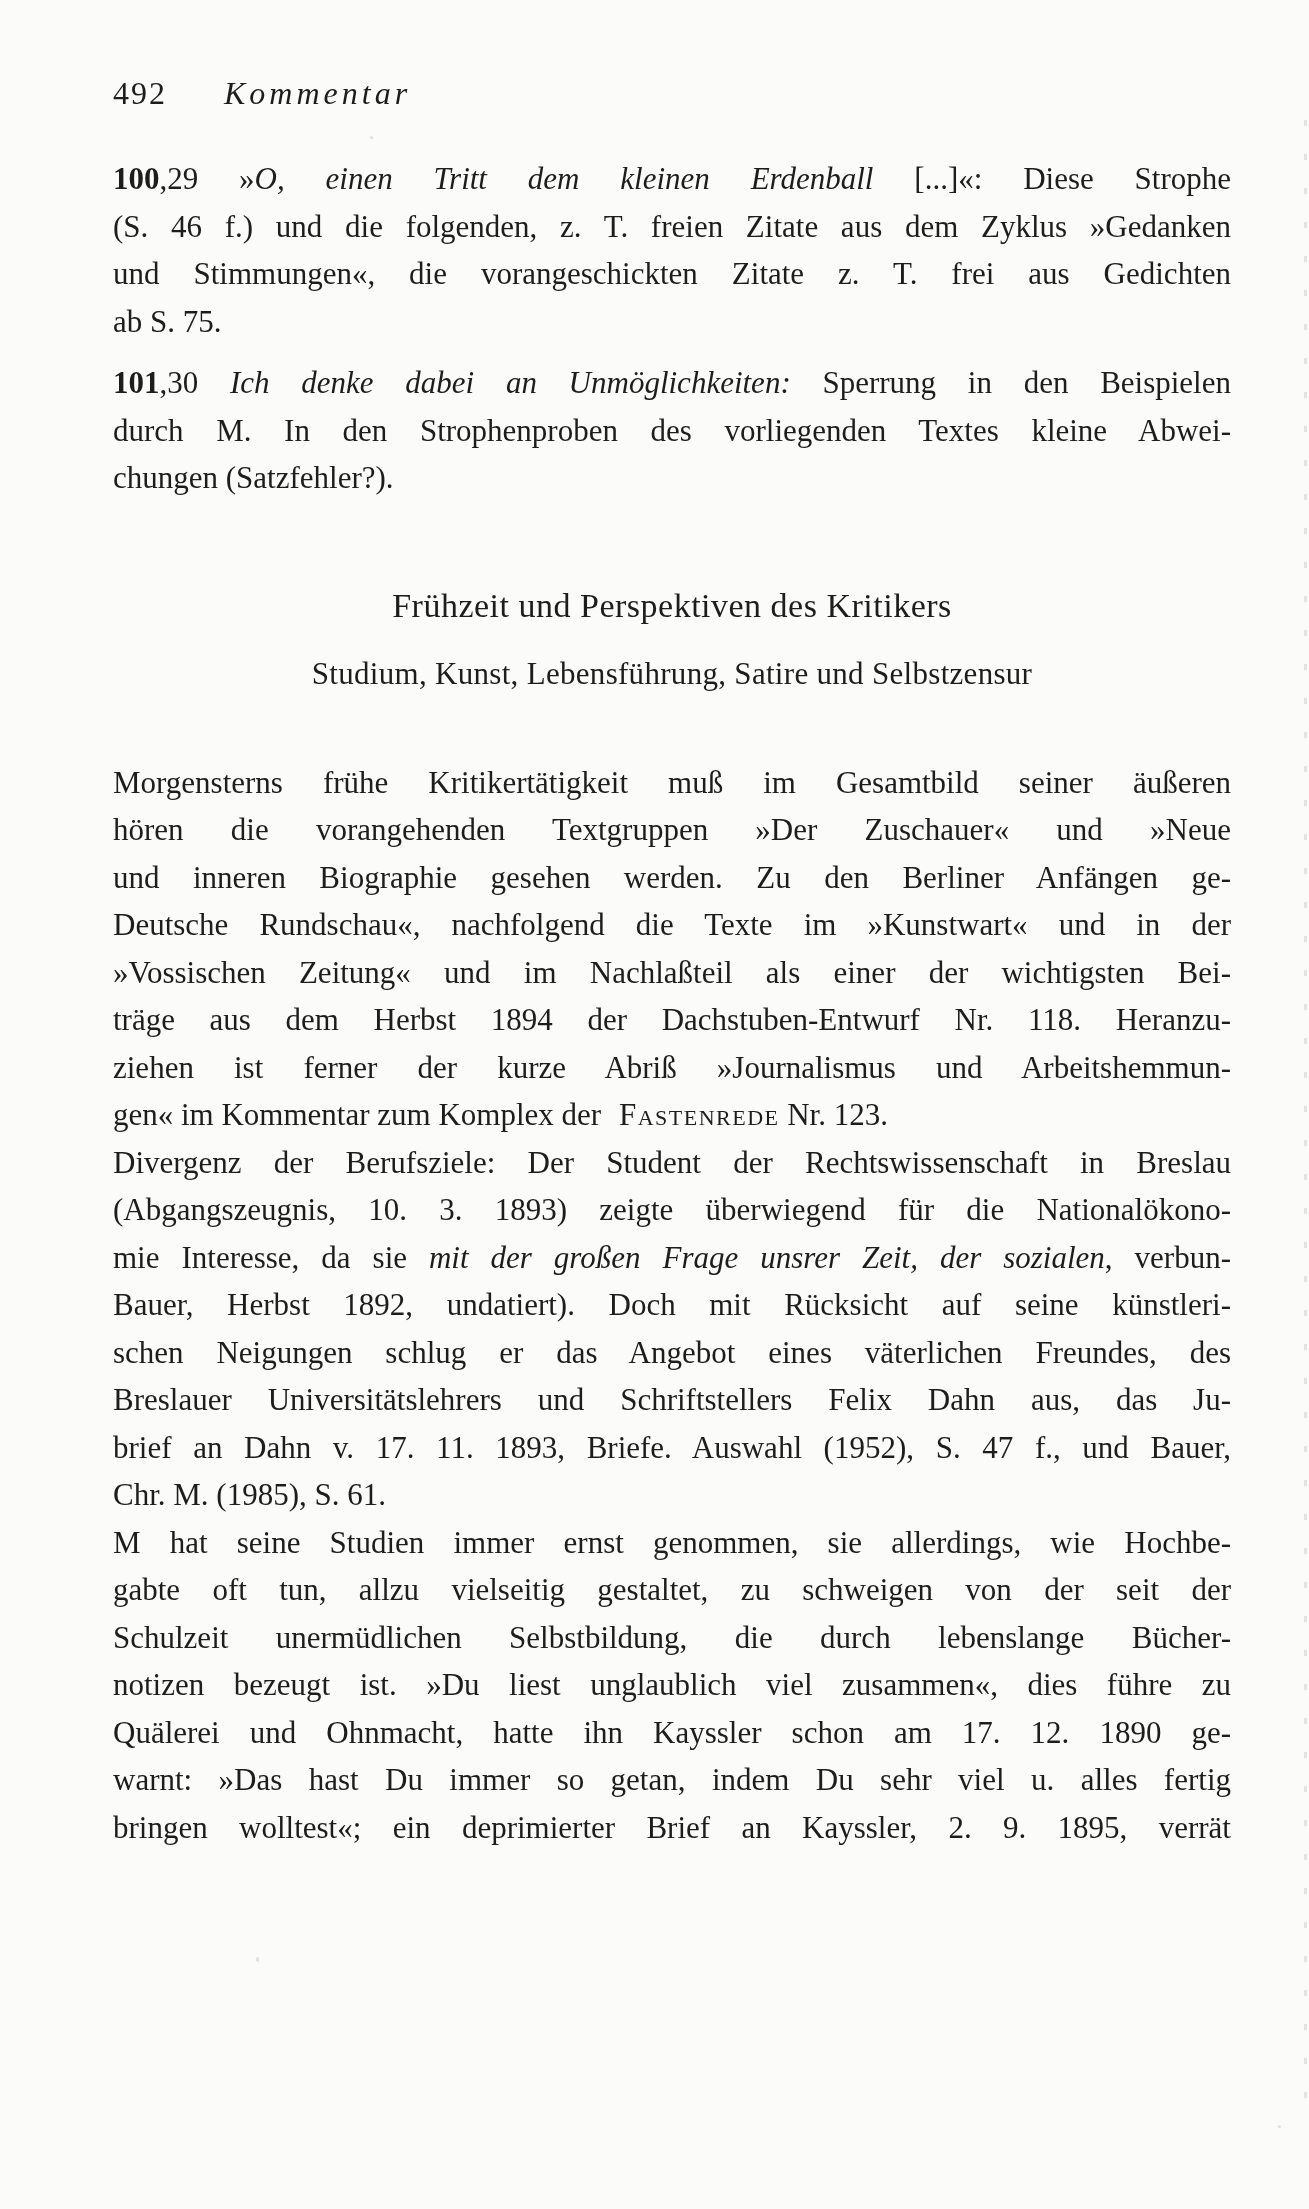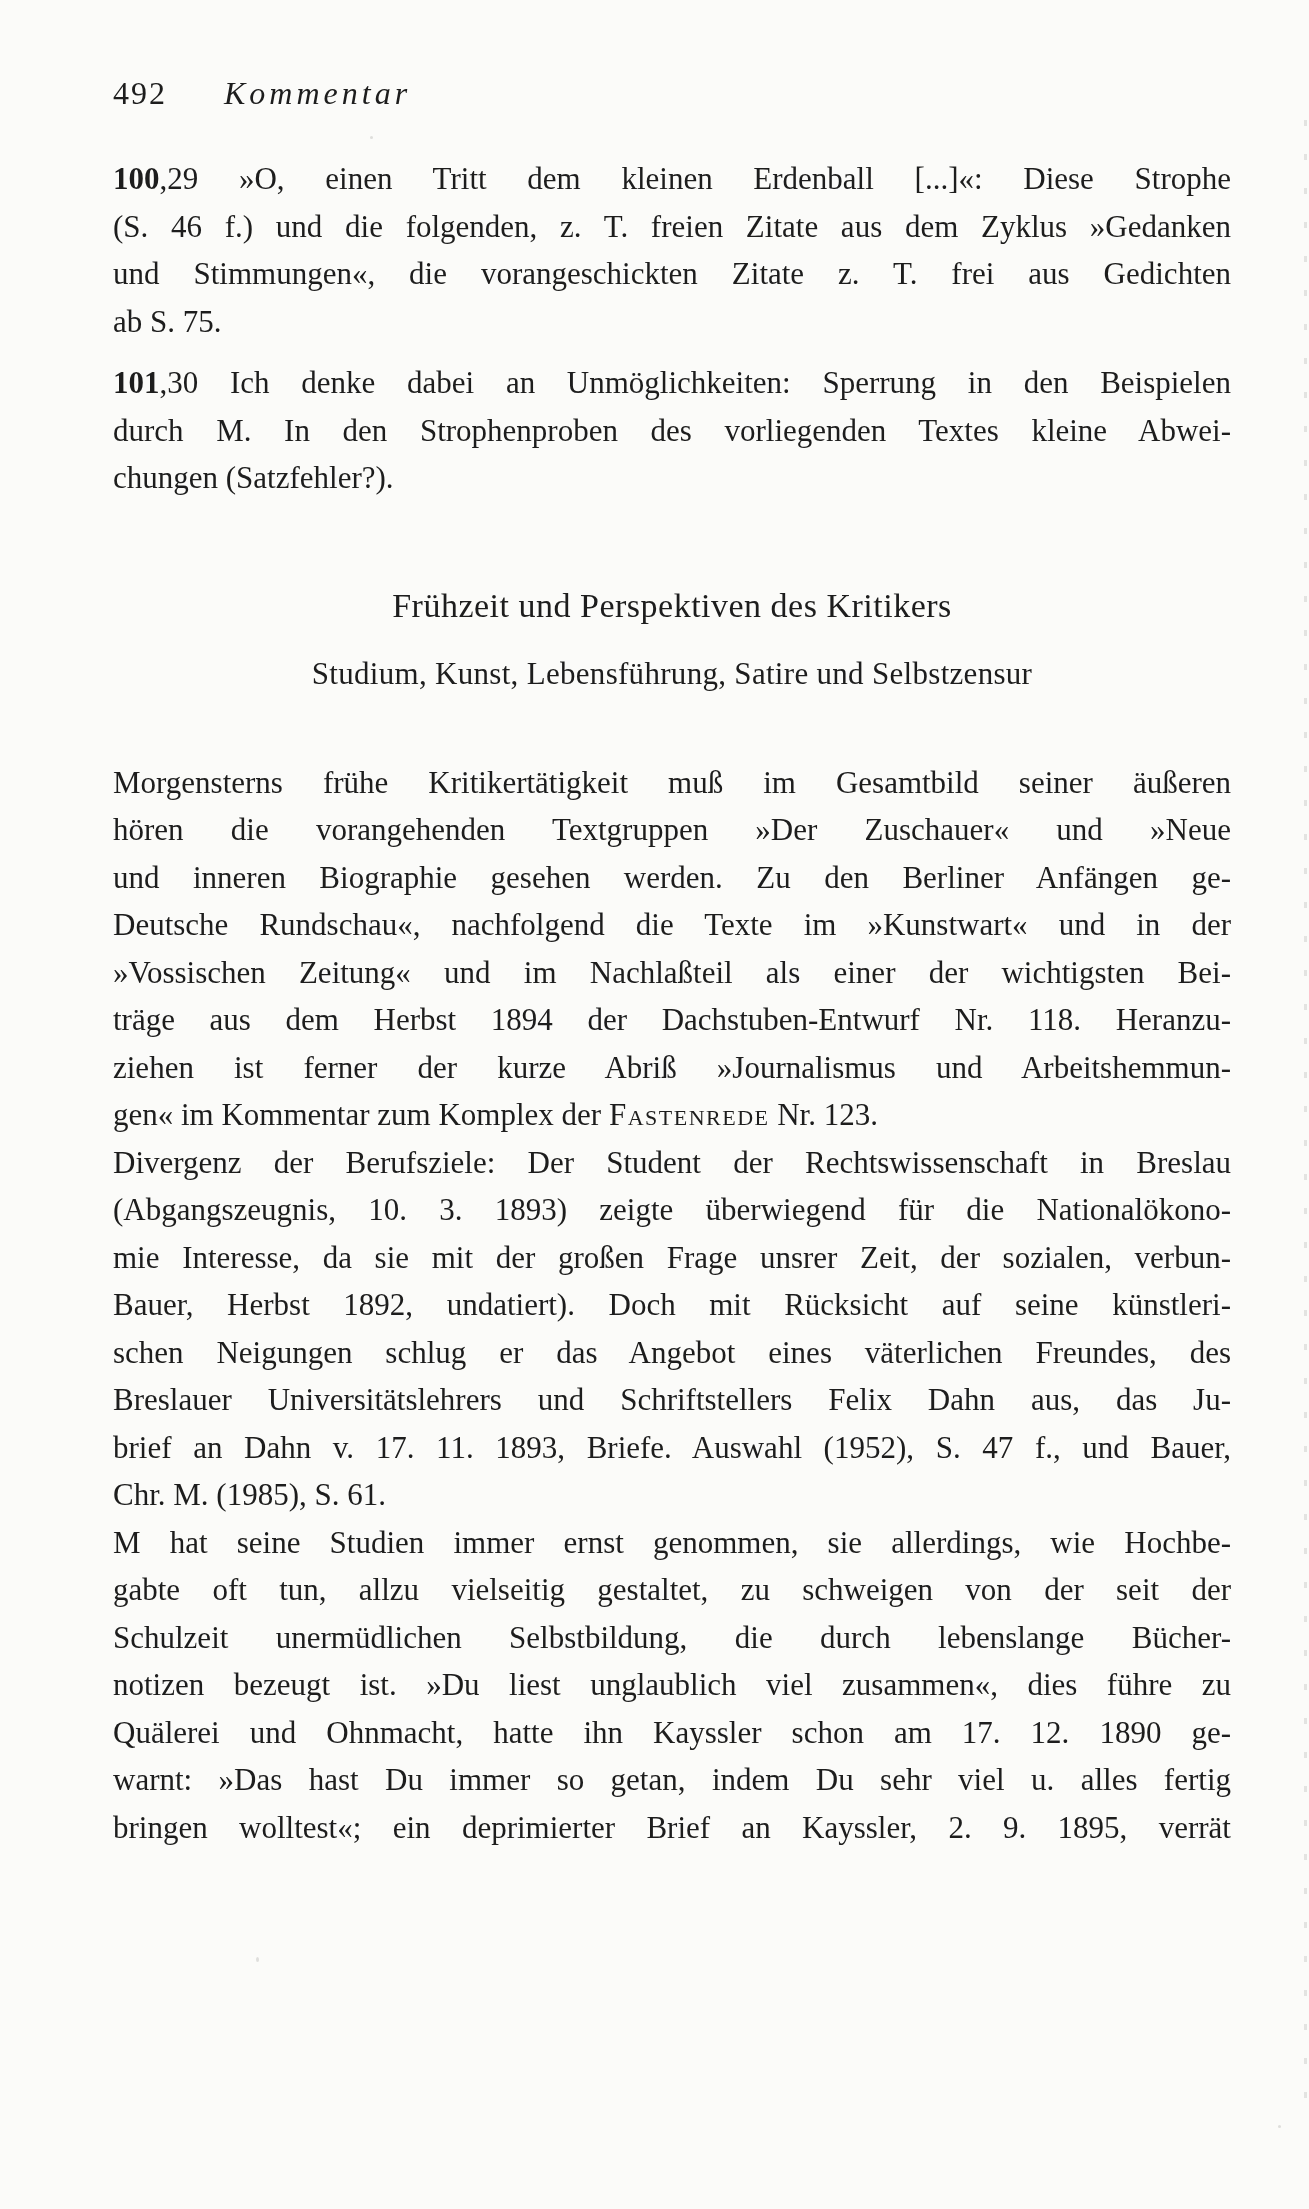--- a/index.html
+++ b/index.html
@@ -14,22 +14,22 @@
   .pagenum{letter-spacing:2px;}
   .runhead{font-style:italic;margin-left:57px;letter-spacing:4px;}
   .entries{margin-top:42px;}
   .entry + .entry{margin-top:14px;}
   .tline{
     font-size:31px;line-height:47.5px;
     text-align:justify;text-align-last:justify;text-justify:inter-word;
   }
   .tline.last{text-align:left;text-align-last:left;}
   .st-bold{font-weight:700;}
-  .st-italic{}
-  .st-smallcaps{font-variant:small-caps;letter-spacing:1.5px;}
+  .st-italic{font-style:italic;}
+  .st-smallcaps{font-variant:small-caps;letter-spacing:1.5px;margin-left:10px;}
   .heading{margin-top:81px;font-size:34px;line-height:46px;text-align:center;letter-spacing:0.5px;}
   .subheading{margin-top:24px;font-size:31px;line-height:42px;text-align:center;letter-spacing:0.3px;}
   .bodytext{margin-top:64px;}
   
   .edge-marks{
     position:absolute;right:2px;top:120px;width:3px;height:1980px;
     background:repeating-linear-gradient(to bottom,#c6c6c4 0 6px,transparent 6px 34px);
     opacity:.45;
   }
   .speck{position:absolute;background:#9a9a98;border-radius:50%;opacity:.3;}

